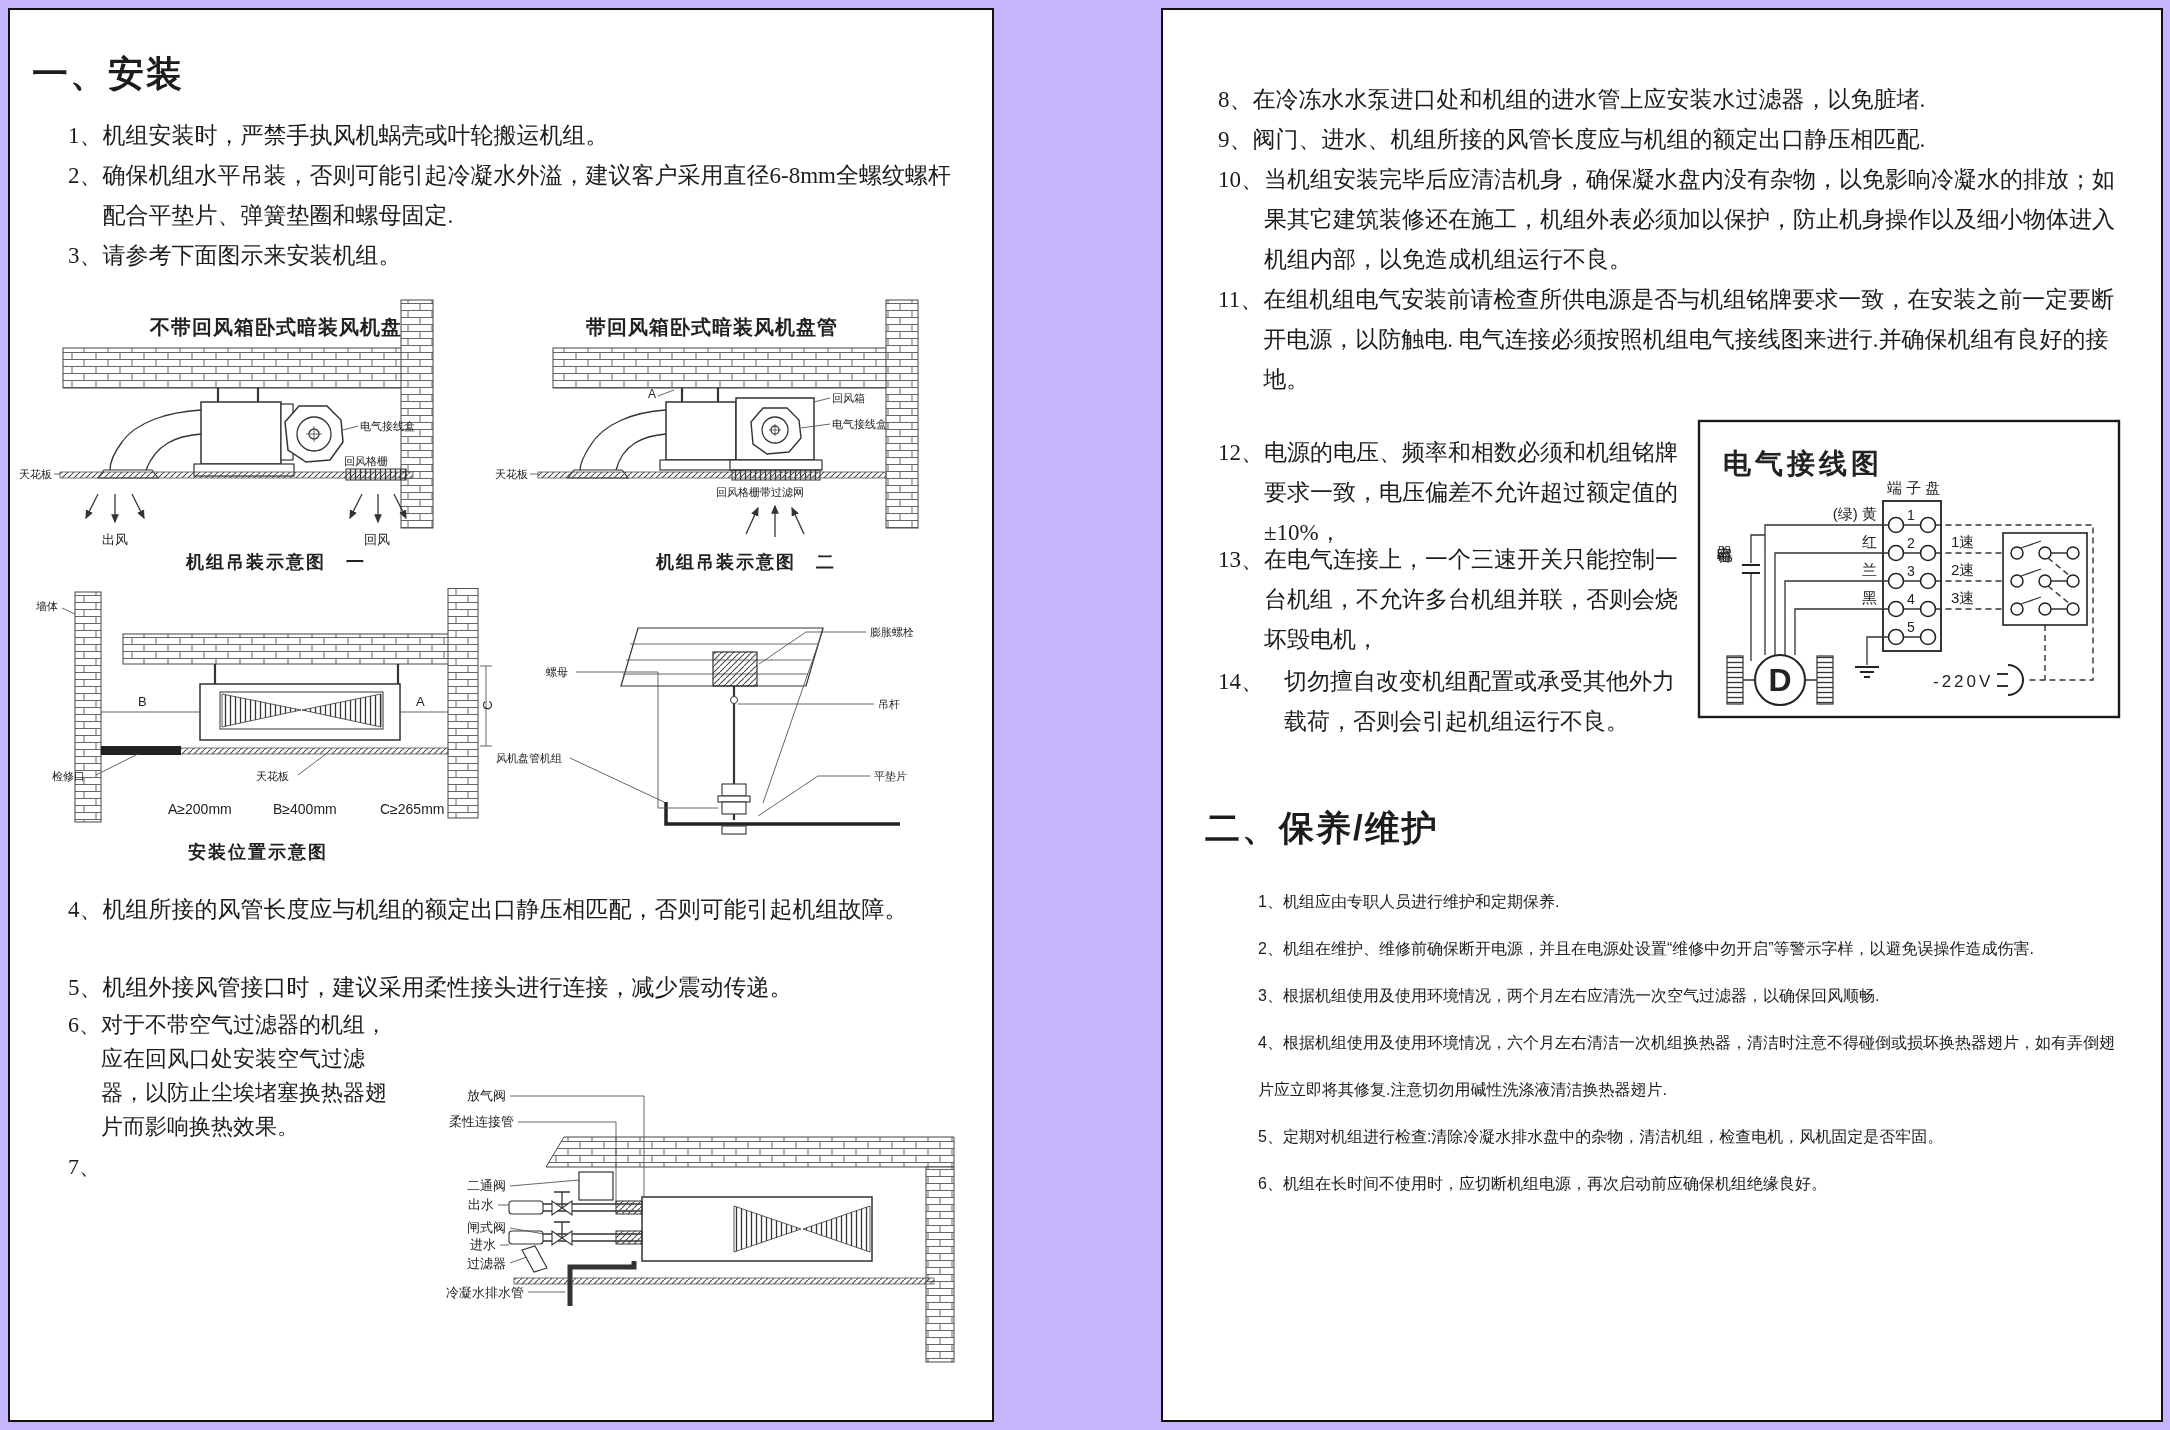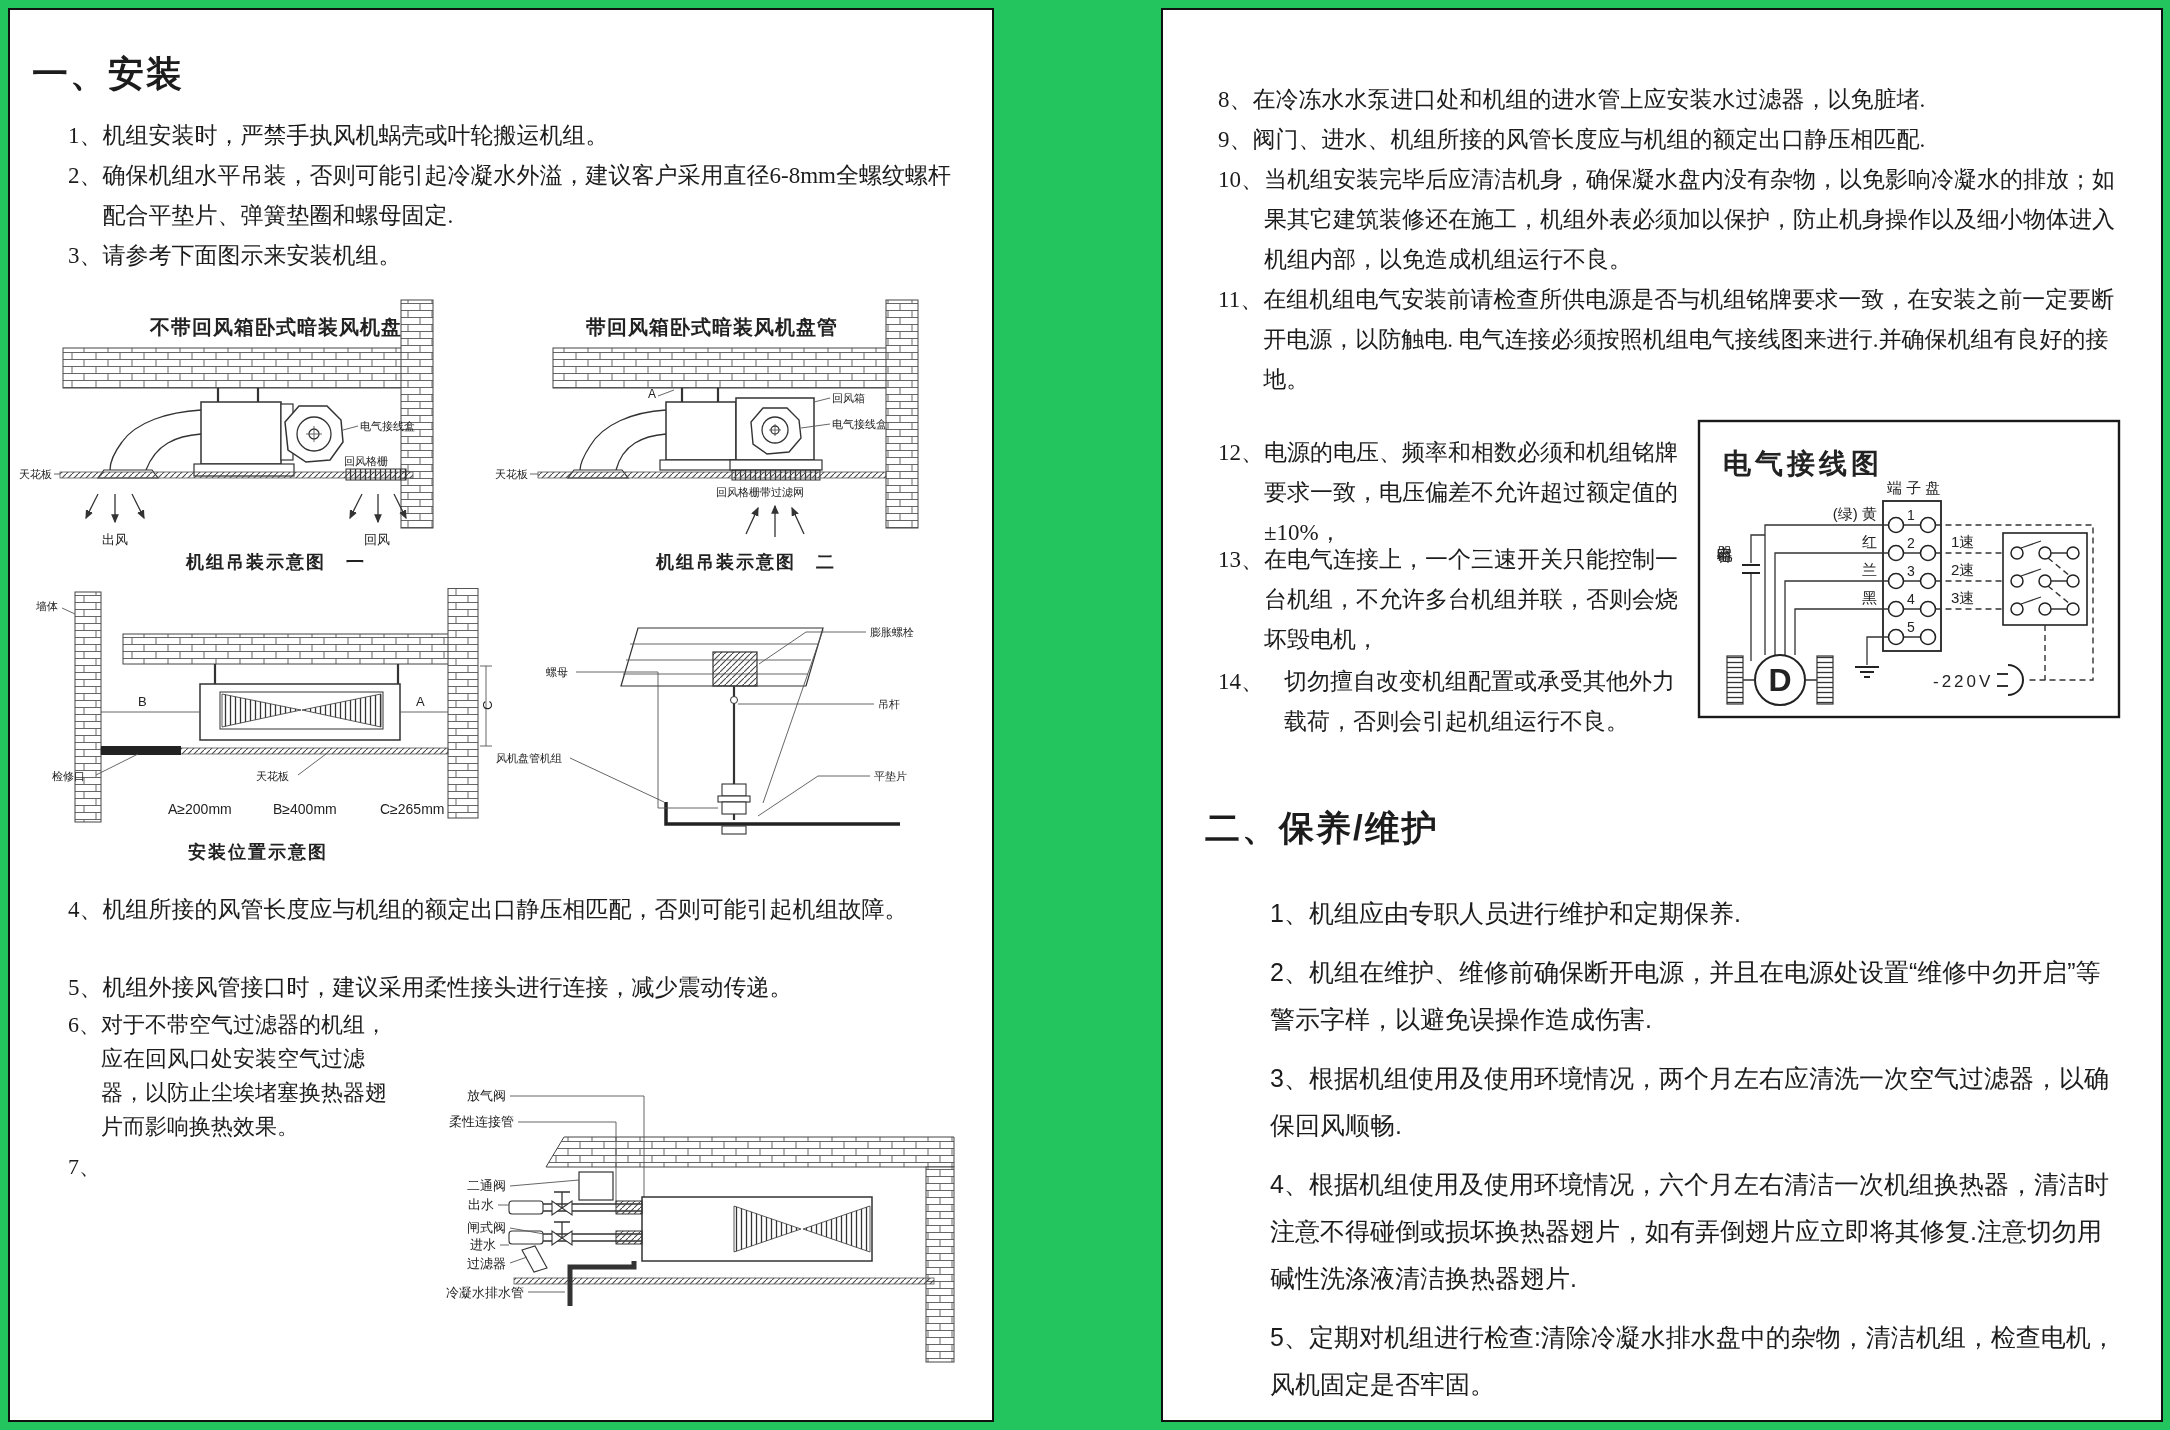--- a/index.html
+++ b/index.html
@@ -1,27 +1,27 @@
 <!DOCTYPE html>
 <html><head>
 <meta charset="utf-8">
 <style>
   html,body{margin:0;padding:0;background:#fafaf8;}
-  .canvas{position:relative;width:2170px;height:1430px;background:#22c55e;color:#1c1c1c;
+  .canvas{position:relative;width:2170px;height:1430px;background:#c4b5fd;color:#1c1c1c;
           font-family:"Liberation Serif","DejaVu Serif",serif;}
   .page{position:absolute;top:8px;background:#ffffff;border:2px solid #111;}
   #page-left{left:8px;width:982px;height:1410px;}
   #page-right{left:1161px;width:998px;height:1410px;}
   .abs{position:absolute;}
   .h1{font-family:"Liberation Sans","DejaVu Sans",sans-serif;font-weight:bold;font-size:36px;letter-spacing:2px;}
   .item{display:flex;font-size:23px;line-height:40px;}
   .item .num{flex:none;white-space:nowrap;}
   .item .txt{flex:1;}
   .small-lines{line-height:34px;font-size:22px;}
-  .maint p{margin:12px;font-family:"Liberation Sans","DejaVu Sans",sans-serif;font-size:25px;line-height:47px;}
+  .maint p{margin:0;font-family:"Liberation Sans","DejaVu Sans",sans-serif;font-size:16px;line-height:47px;}
   svg text{font-family:"Liberation Sans","DejaVu Sans",sans-serif;fill:#222;}
   .ln{stroke:#333;fill:none;stroke-width:1.3px;}
   .ln2{stroke:#333;fill:none;stroke-width:2.2px;}
   .thin{stroke:#555;fill:none;stroke-width:0.9px;}
   .dash{stroke:#333;fill:none;stroke-width:1.4px;stroke-dasharray:6 4;}
   .t11{font-size:11px;}
   .t12{font-size:12px;}
   .t13{font-size:13px;}
   .t14{font-size:14px;}
   .t15{font-size:15px;}

